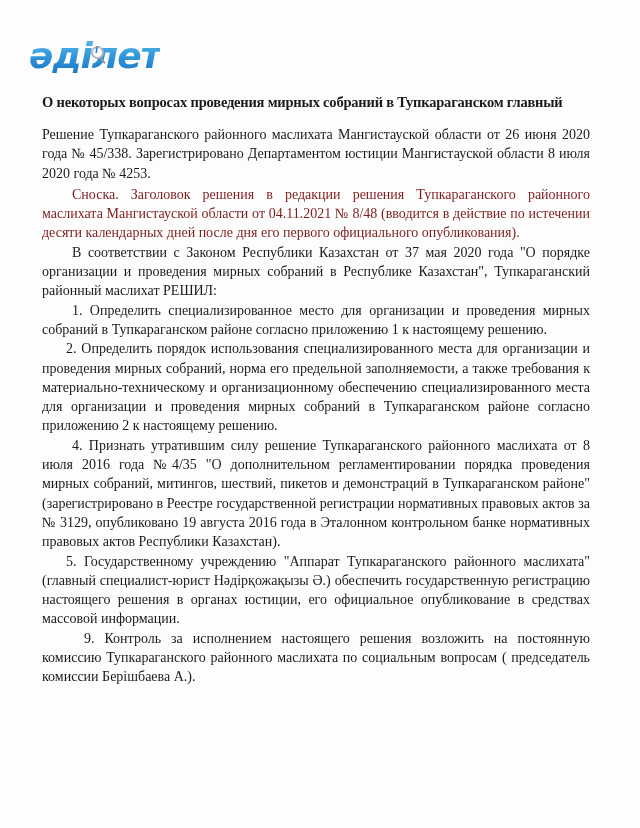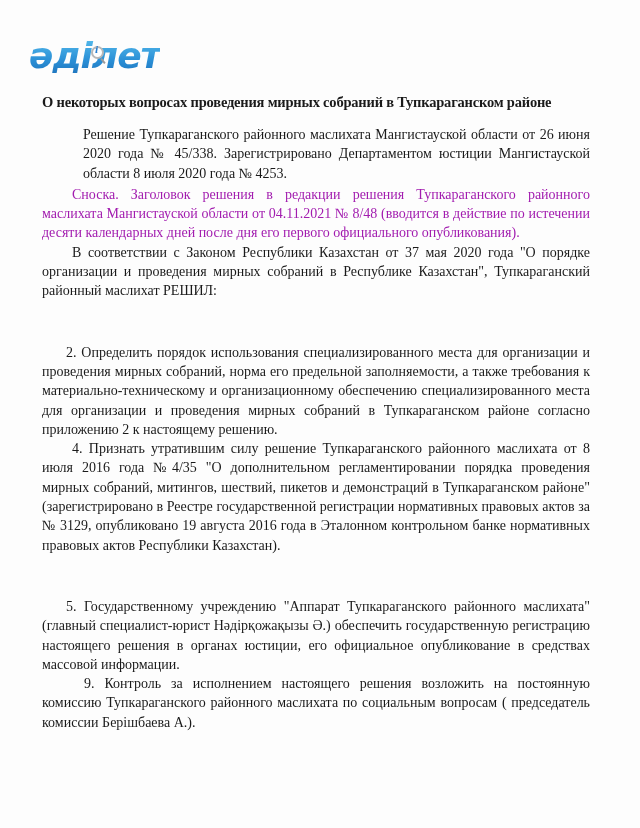--- a/index.html
+++ b/index.html
@@ -82,42 +82,42 @@
       letter-spacing: -0.2px;
     }
     p {
       margin: 0;
       font-size: 14px;
       line-height: 19.3px;
       text-align: justify;
     }
     .intro {
       margin-bottom: 2px;
-      margin-left: 41px;
     }
     .note {
-      color: #a21caf;
+      color: #7f1d1d;
       text-indent: 30px;
     }
     .indent { text-indent: 30px; }
-    .indent-sm { text-indent: 24px; margin-top: 42px; }
+    .indent-sm { text-indent: 24px; }
     .indent-lg { text-indent: 42px; }
   </style>
 </head>
 <body>
 
 <div class="logo">
   <span class="logo-text">әділет</span>
   <span class="logo-magnifier">
     <span class="logo-i">i</span>
   </span>
 </div>
 
 <div class="doc">
-  <div class="title">О некоторых вопросах проведения мирных собраний в Тупкараганском районе</div>
+  <div class="title">О некоторых вопросах проведения мирных собраний в Тупкараганском главный</div>
   <p class="intro">Решение Тупкараганского районного маслихата Мангистауской области от 26 июня 2020 года № 45/338. Зарегистрировано Департаментом юстиции Мангистауской области 8 июля 2020 года № 4253.</p>
   <p class="note">Сноска. Заголовок решения в редакции решения Тупкараганского районного маслихата Мангистауской области от 04.11.2021 № 8/48 (вводится в действие по истечении десяти календарных дней после дня его первого официального опубликования).</p>
   <p class="indent">В соответствии с Законом Республики Казахстан от 37 мая 2020 года "О порядке организации и проведения мирных собраний в Республике Казахстан", Тупкараганский районный маслихат РЕШИЛ:</p>
+  <p class="indent">1. Определить специализированное место для организации и проведения мирных собраний в Тупкараганском районе согласно приложению 1 к настоящему решению.</p>
   <p class="indent-sm">2. Определить порядок использования специализированного места для организации и проведения мирных собраний, норма его предельной заполняемости, а также требования к материально-техническому и организационному обеспечению специализированного места для организации и проведения мирных собраний в Тупкараганском районе согласно приложению 2 к настоящему решению.</p>
   <p class="indent">4. Признать утратившим силу решение Тупкараганского районного маслихата от 8 июля 2016 года №4/35 "О дополнительном регламентировании порядка проведения мирных собраний, митингов, шествий, пикетов и демонстраций в Тупкараганском районе" (зарегистрировано в Реестре государственной регистрации нормативных правовых актов за № 3129, опубликовано 19 августа 2016 года в Эталонном контрольном банке нормативных правовых актов Республики Казахстан).</p>
   <p class="indent-sm">5. Государственному учреждению "Аппарат Тупкараганского районного маслихата" (главный специалист-юрист Нәдірқожақызы Ә.) обеспечить государственную регистрацию настоящего решения в органах юстиции, его официальное опубликование в средствах массовой информации.</p>
   <p class="indent-lg">9. Контроль за исполнением настоящего решения возложить на постоянную комиссию Тупкараганского районного маслихата по социальным вопросам ( председатель комиссии Берішбаева А.).</p>
 </div>
 
 </body></html>

